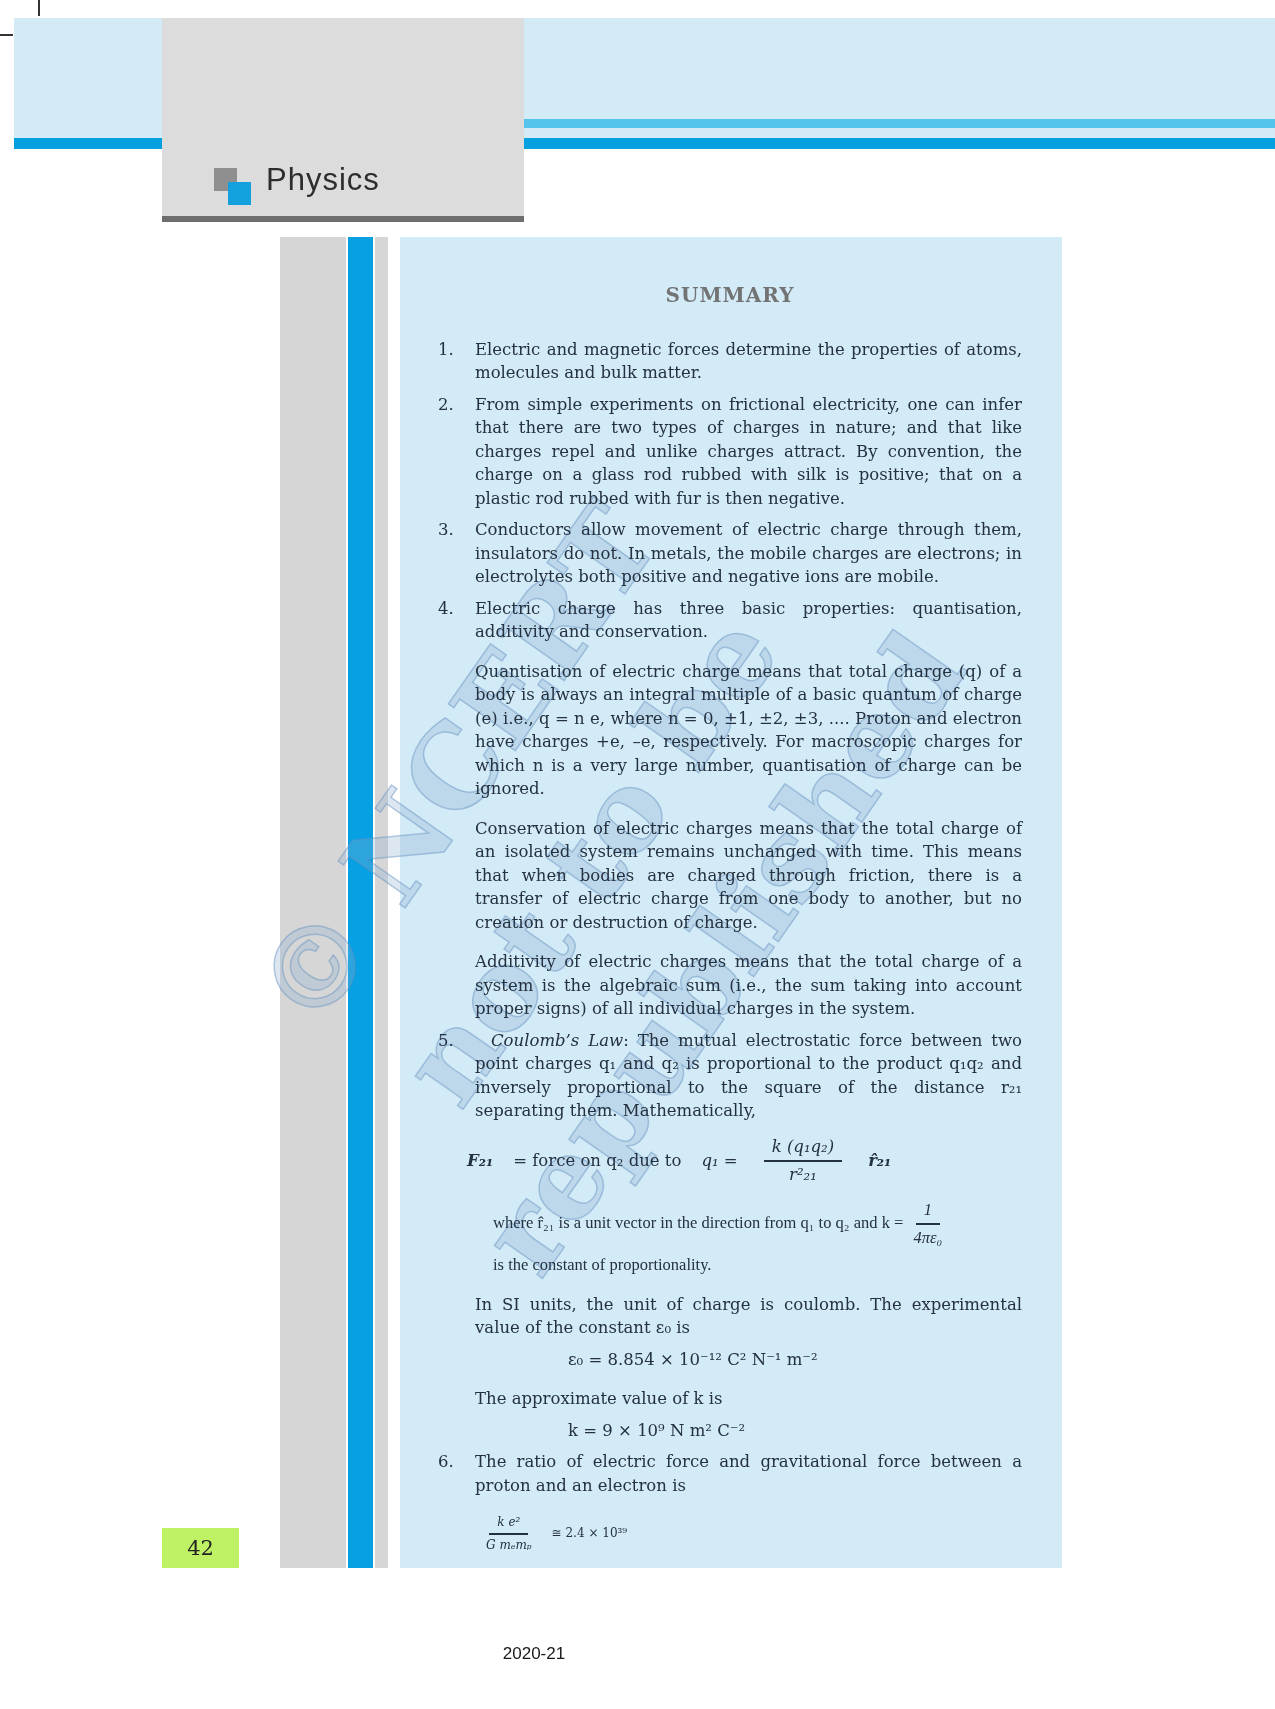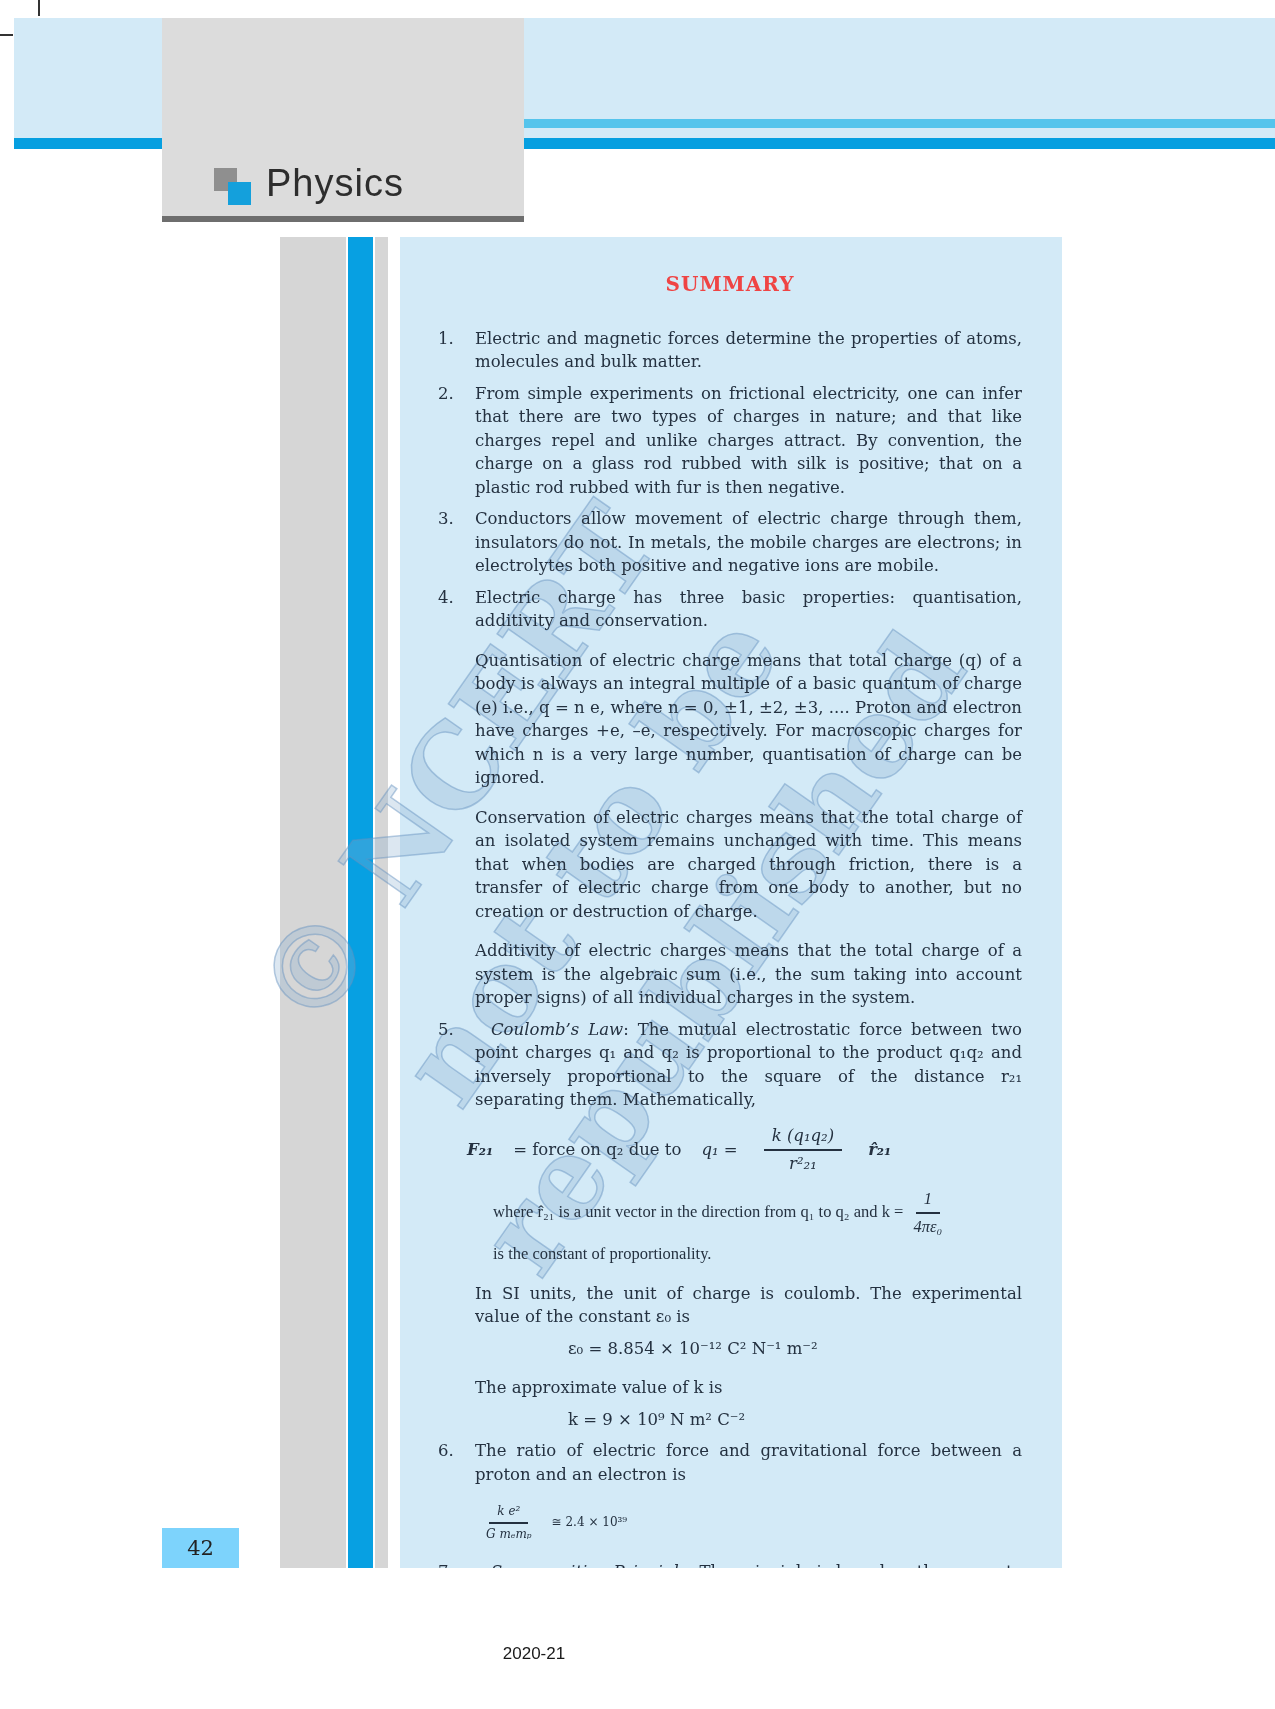--- a/index.html
+++ b/index.html
@@ -20,34 +20,34 @@
   .band-right-med{left:524px;top:119px;width:751px;height:9px;background:#55c4ec;}
   .band-right-2{left:524px;top:128px;width:751px;height:10px;background:#d3eaf7;}
   .band-right-dark{left:524px;top:138px;width:751px;height:11px;background:#069fe0;}
 
   
   .header-box{left:162px;top:18px;width:362px;height:198px;background:#dcdcdc;
               border-bottom:6px solid #6e6e6e;}
   .logo-sq-gray{left:52px;top:150px;width:23px;height:23px;background:#8f8f8f;}
   .logo-sq-blue{left:66px;top:164px;width:23px;height:23px;background:#14a0dc;}
   .book-title{left:104px;top:144px;font-family:"Liberation Sans",sans-serif;
-              font-size:38px;color:#2d2d2d;letter-spacing:1px;}
+              font-size:31px;color:#2d2d2d;letter-spacing:1px;}
 
   
   .stripe-gray-1{left:280px;top:237px;width:66px;height:1331px;background:#d6d6d6;}
   .stripe-blue-v{left:348px;top:237px;width:25px;height:1331px;background:#07a0e2;}
   .stripe-gray-2{left:375px;top:237px;width:13px;height:1331px;background:#d6d6d6;}
 
   
   .summary-bg{left:400px;top:237px;width:662px;height:1331px;background:#d3eaf7;}
   .summary-box{left:400px;top:237px;width:662px;height:1331px;box-sizing:border-box;
                padding:36px 40px 0 38px;overflow:hidden;color:#243140;
                font-size:16.5px;line-height:23.5px;}
   .summary-title{text-align:center;font-size:20px;font-weight:bold;letter-spacing:1px;
-                 margin:0 0 30px 0;color:#ef4444;}
+                 margin:11px 0 30px 0;color:#737373;}
   .item{display:flex;margin:0 0 8px 0;}
   .item .num{width:37px;flex:none;}
   .item .body{flex:1;text-align:justify;}
   .sub-para{margin:16px 0 8px 37px;text-align:justify;}
   .lead{font-style:italic;margin-left:16px;}
 
   
   .frac{display:inline-flex;flex-direction:column;align-items:center;
         vertical-align:middle;margin:0 6px;line-height:1.25;}
   .frac .fnum{padding:0 8px 3px 8px;border-bottom:2px solid #243140;}
@@ -63,21 +63,21 @@
 
   
   .watermark{left:140px;top:480px;width:900px;height:760px;
              transform:rotate(-55deg);display:flex;flex-direction:column;
              justify-content:center;align-items:center;pointer-events:none;
              font-size:112px;line-height:1.45;font-weight:bold;
              color:rgba(140,175,210,0.30);
              -webkit-text-stroke:1.5px rgba(100,145,190,0.45);}
 
   
-  .page-number-box{left:162px;top:1528px;width:77px;height:40px;background:#7dd3fc;
+  .page-number-box{left:162px;top:1528px;width:77px;height:40px;background:#bef264;
                    display:flex;align-items:center;justify-content:center;
                    font-size:21px;color:#222;}
   .footer{left:0;top:1644px;width:1068px;text-align:center;
           font-family:"Liberation Sans",sans-serif;font-size:17px;color:#1a1a1a;}
 </style>
 </head>
 <body>
 
 <div>
 

